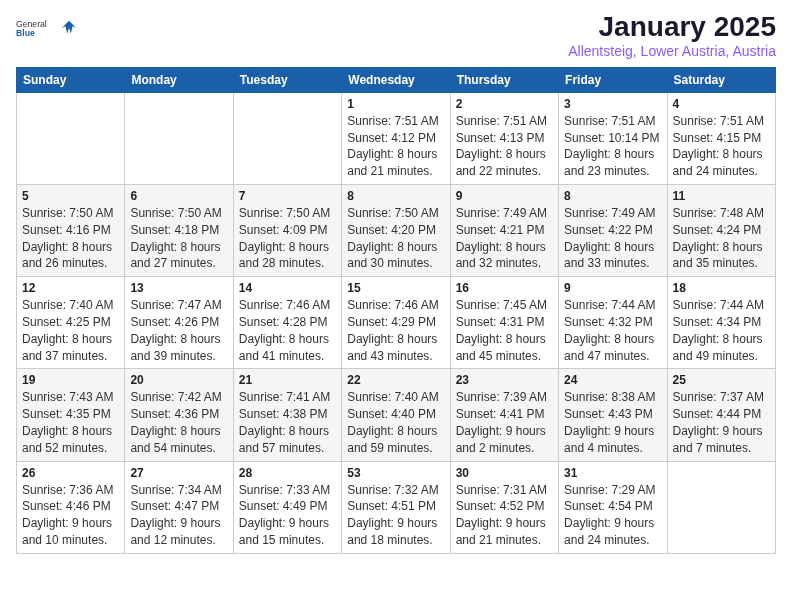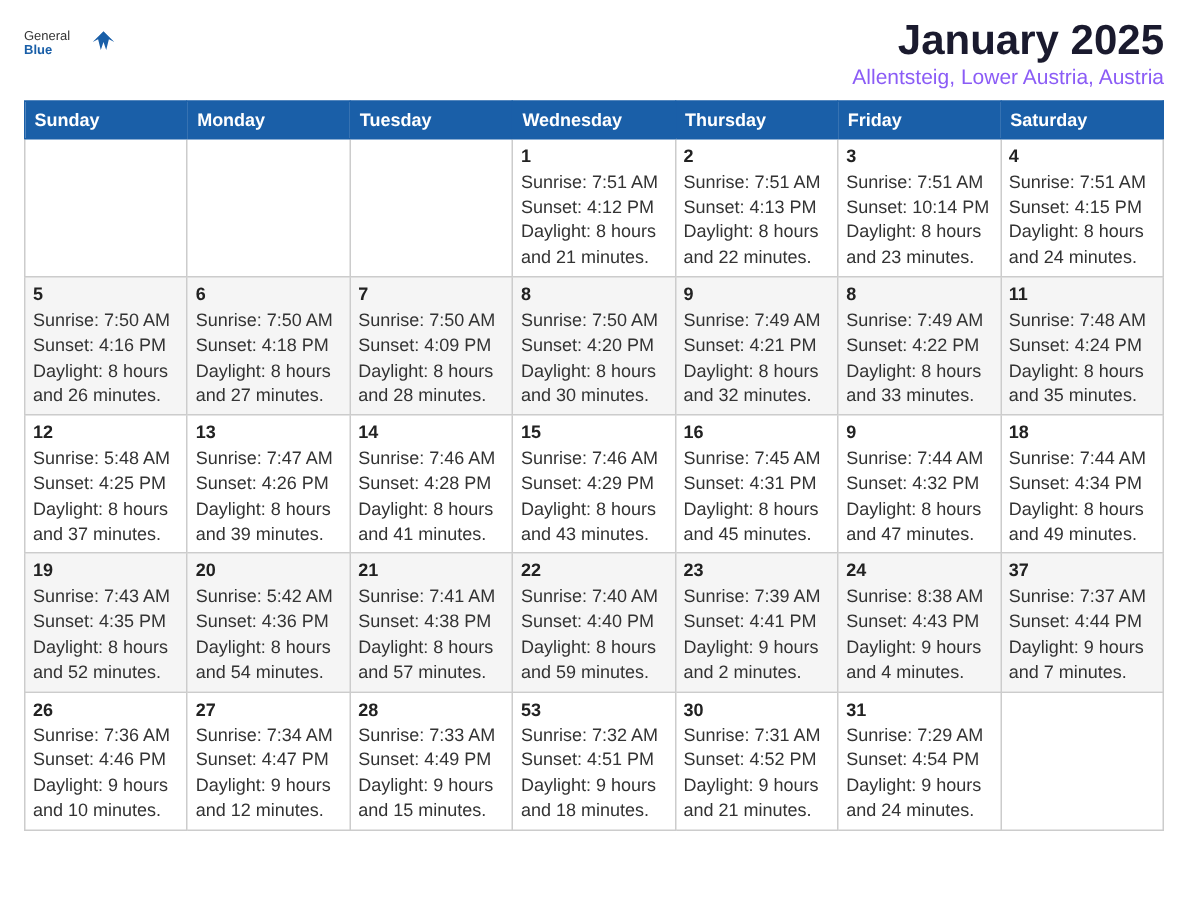--- a/index.html
+++ b/index.html
@@ -187,21 +187,21 @@
           <td>
             <span class="day-number">11</span>
             <div class="cell-content">Sunrise: 7:48 AM
 Sunset: 4:24 PM
 Daylight: 8 hours and 35 minutes.</div>
           </td>
         </tr>
         <tr>
           <td>
             <span class="day-number">12</span>
-            <div class="cell-content">Sunrise: 5:48 AM
+            <div class="cell-content">Sunrise: 7:40 AM
 Sunset: 4:25 PM
 Daylight: 8 hours and 37 minutes.</div>
           </td>
           <td>
             <span class="day-number">13</span>
             <div class="cell-content">Sunrise: 7:47 AM
 Sunset: 4:26 PM
 Daylight: 8 hours and 39 minutes.</div>
           </td>
           <td>
@@ -237,21 +237,21 @@
         </tr>
         <tr>
           <td>
             <span class="day-number">19</span>
             <div class="cell-content">Sunrise: 7:43 AM
 Sunset: 4:35 PM
 Daylight: 8 hours and 52 minutes.</div>
           </td>
           <td>
             <span class="day-number">20</span>
-            <div class="cell-content">Sunrise: 5:42 AM
+            <div class="cell-content">Sunrise: 7:42 AM
 Sunset: 4:36 PM
 Daylight: 8 hours and 54 minutes.</div>
           </td>
           <td>
             <span class="day-number">21</span>
             <div class="cell-content">Sunrise: 7:41 AM
 Sunset: 4:38 PM
 Daylight: 8 hours and 57 minutes.</div>
           </td>
           <td>
@@ -266,21 +266,21 @@
 Sunset: 4:41 PM
 Daylight: 9 hours and 2 minutes.</div>
           </td>
           <td>
             <span class="day-number">24</span>
             <div class="cell-content">Sunrise: 8:38 AM
 Sunset: 4:43 PM
 Daylight: 9 hours and 4 minutes.</div>
           </td>
           <td>
-            <span class="day-number">37</span>
+            <span class="day-number">25</span>
             <div class="cell-content">Sunrise: 7:37 AM
 Sunset: 4:44 PM
 Daylight: 9 hours and 7 minutes.</div>
           </td>
         </tr>
         <tr>
           <td>
             <span class="day-number">26</span>
             <div class="cell-content">Sunrise: 7:36 AM
 Sunset: 4:46 PM

